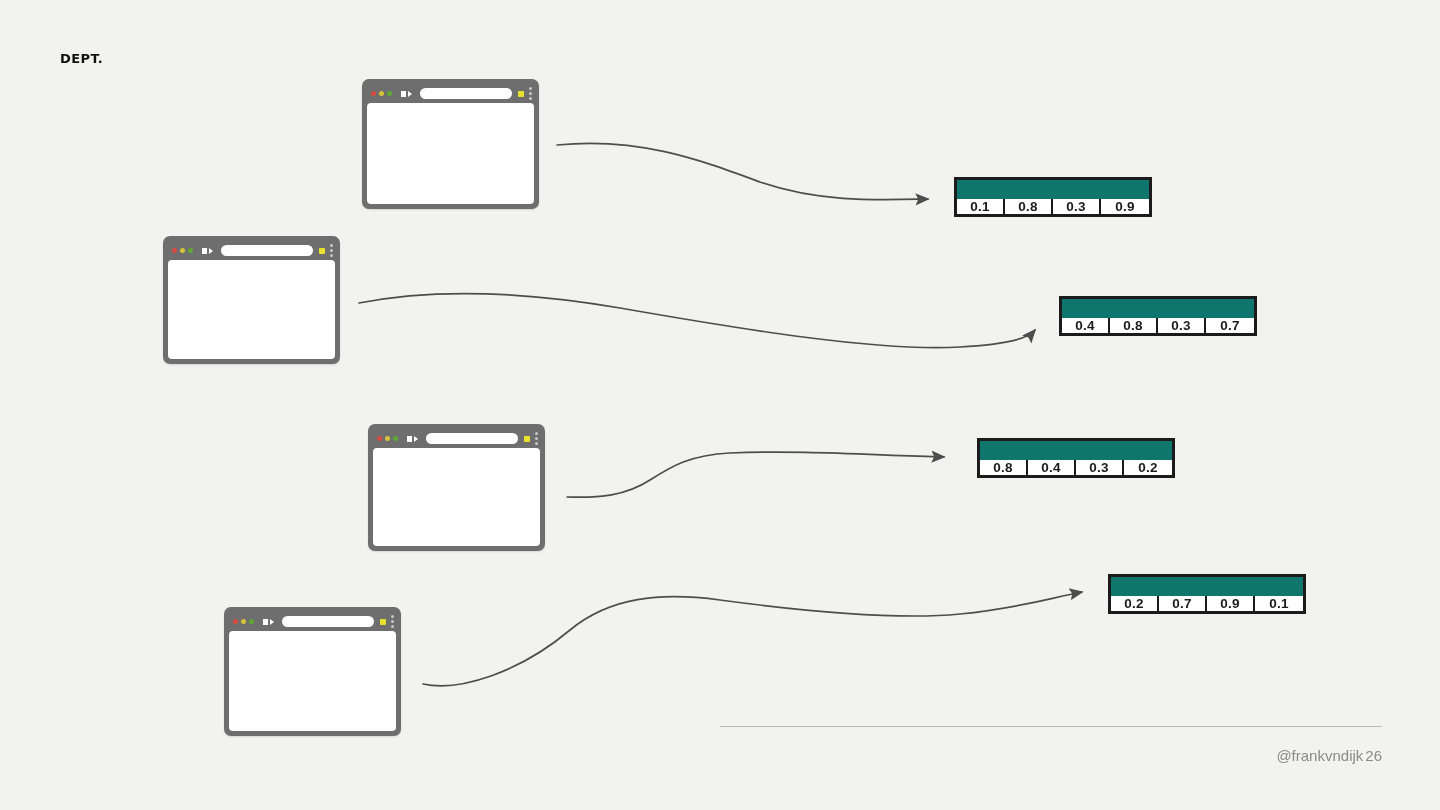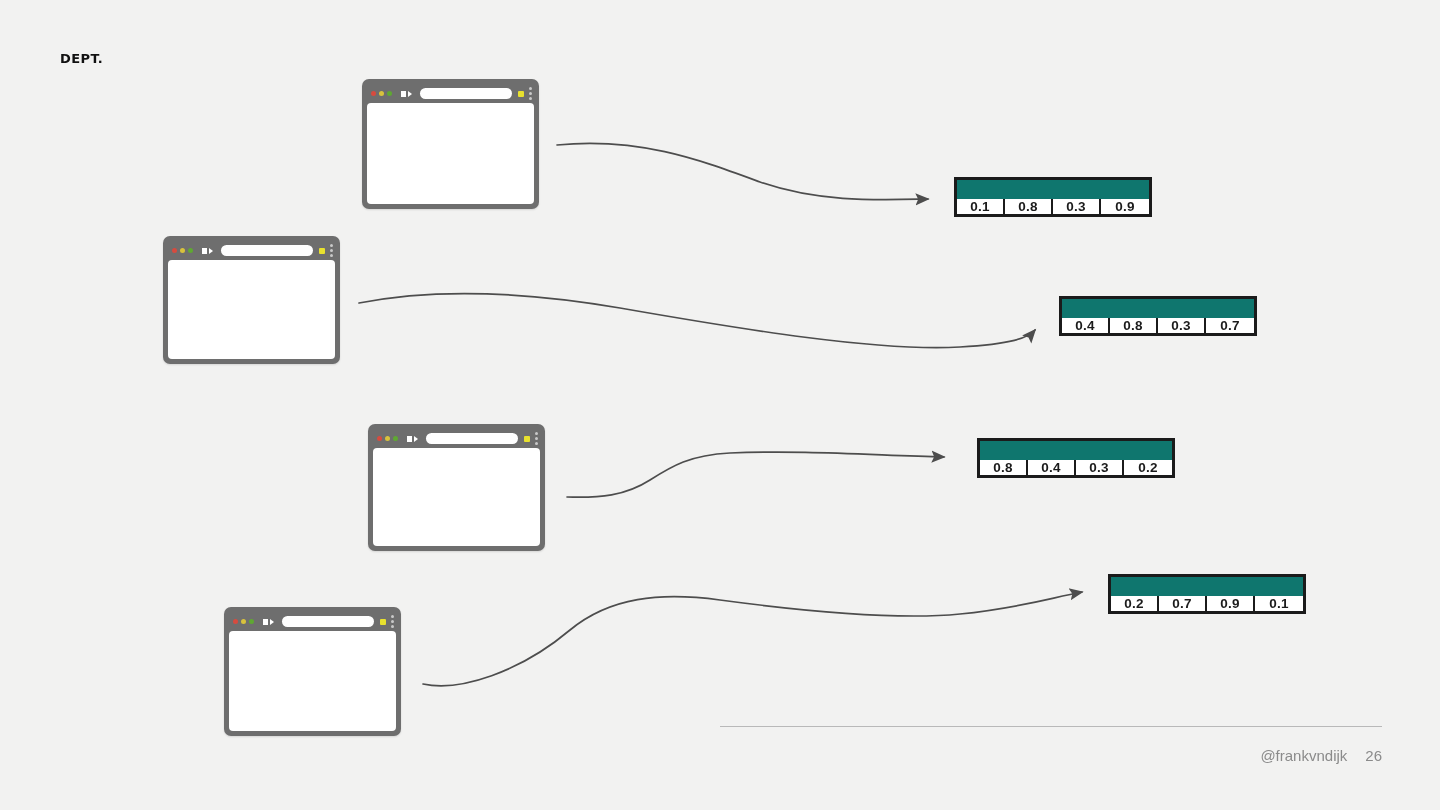--- a/index.html
+++ b/index.html
@@ -169,21 +169,21 @@
     width: 662px;
     height: 1px;
     background: #b9b9b9;
   }
   .footer {
     position: absolute;
     right: 58px;
     top: 747px;
     display: flex;
     align-items: baseline;
-    gap: 18px;
+    gap: 2px;
     font-size: 15px;
     color: #8b8b8b;
     font-family: "Liberation Sans", sans-serif;
   }
   .footer .page-no { color: #8b8b8b; }
 </style>
 </head>
 <body>
 
 <div class="slide">

